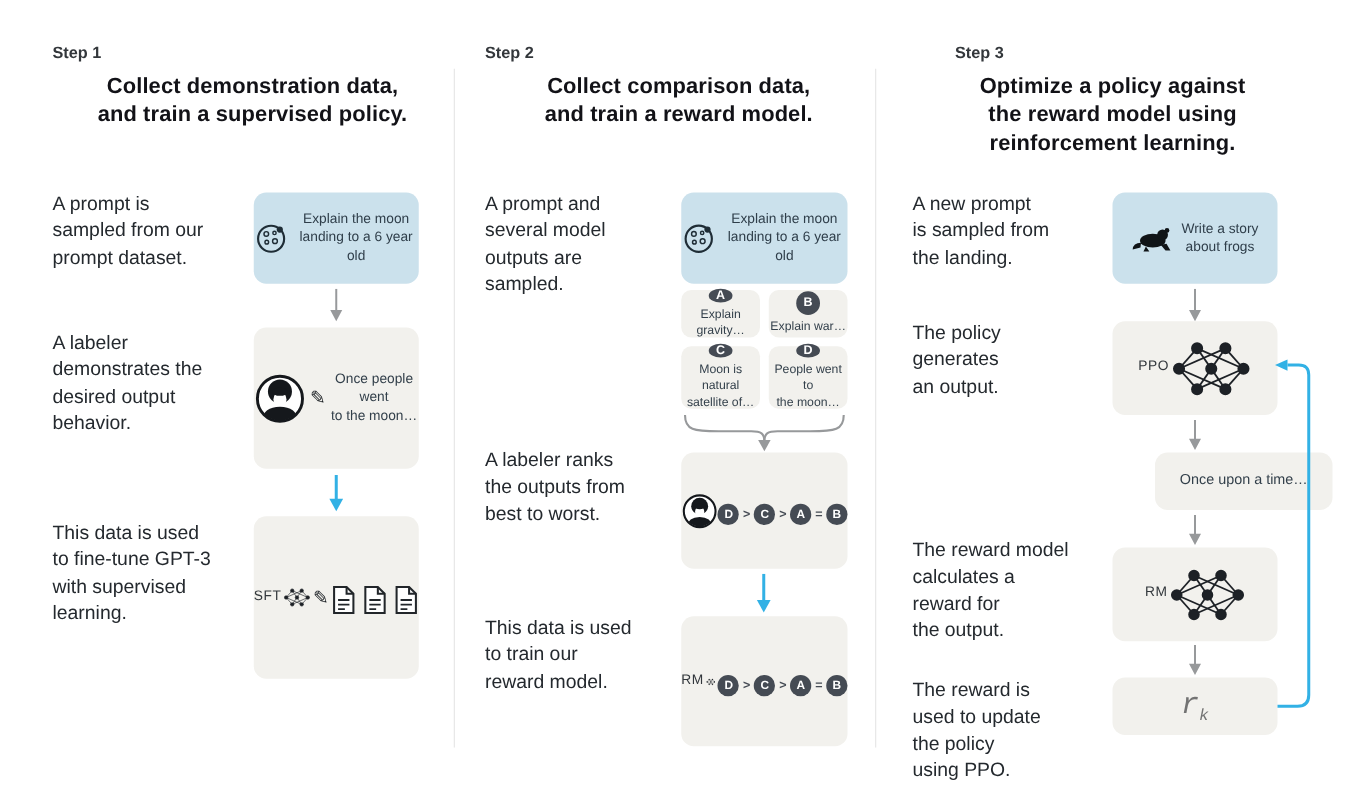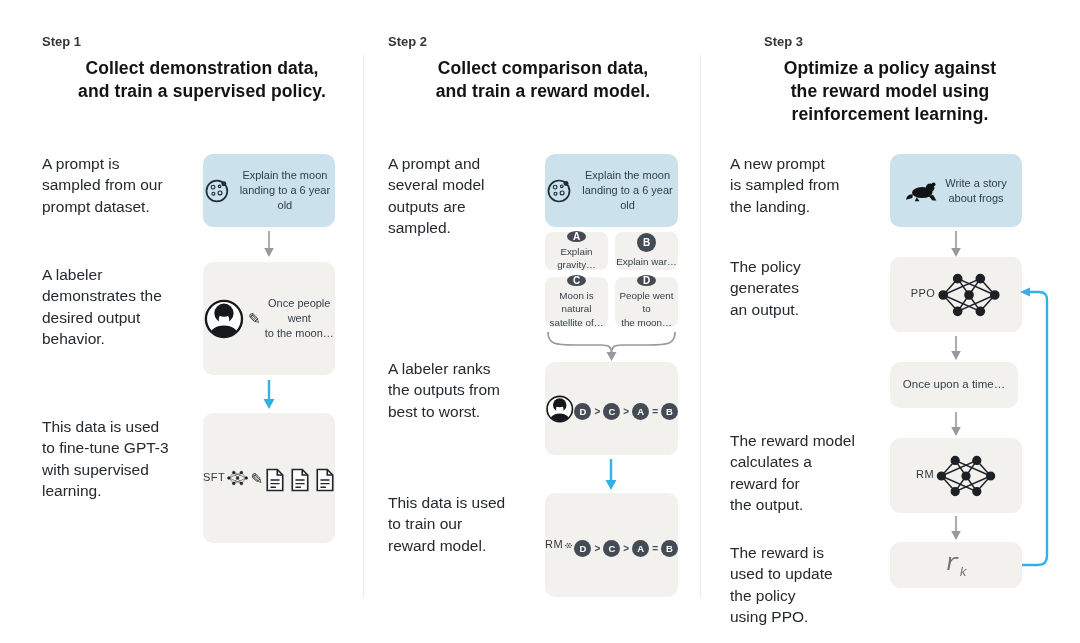--- a/index.html
+++ b/index.html
@@ -287,21 +287,21 @@
       <svg width="64" height="44" viewBox="0 0 100 70">
           <use href="#nn"></use>
         </svg>
     </div>
 
     <svg class="abs arrow-gray" style="left:949px;top:336px" width="14" height="25" viewBox="0 0 14 25">
       <line x1="7" y1="0" x2="7" y2="16" stroke="currentColor" stroke-width="1.6"></line>
       <polygon points="2.2,15 11.8,15 7,24" fill="currentColor"></polygon>
     </svg>
 
-    <div class="box box-gray" style="left:890px;top:362px;width:128px;height:46px">
+    <div class="box box-gray" style="left:924px;top:362px;width:142px;height:46px">
       <div class="caption" style="font-size:11.5px">Once upon a time…</div>
     </div>
 
     <svg class="abs arrow-gray" style="left:949px;top:412px" width="14" height="25" viewBox="0 0 14 25">
       <line x1="7" y1="0" x2="7" y2="16" stroke="currentColor" stroke-width="1.6"></line>
       <polygon points="2.2,15 11.8,15 7,24" fill="currentColor"></polygon>
     </svg>
 
     <div class="box box-gray" style="left:890px;top:438px;width:132px;height:75px;gap:2px">
       <div class="box-label">RM</div>

